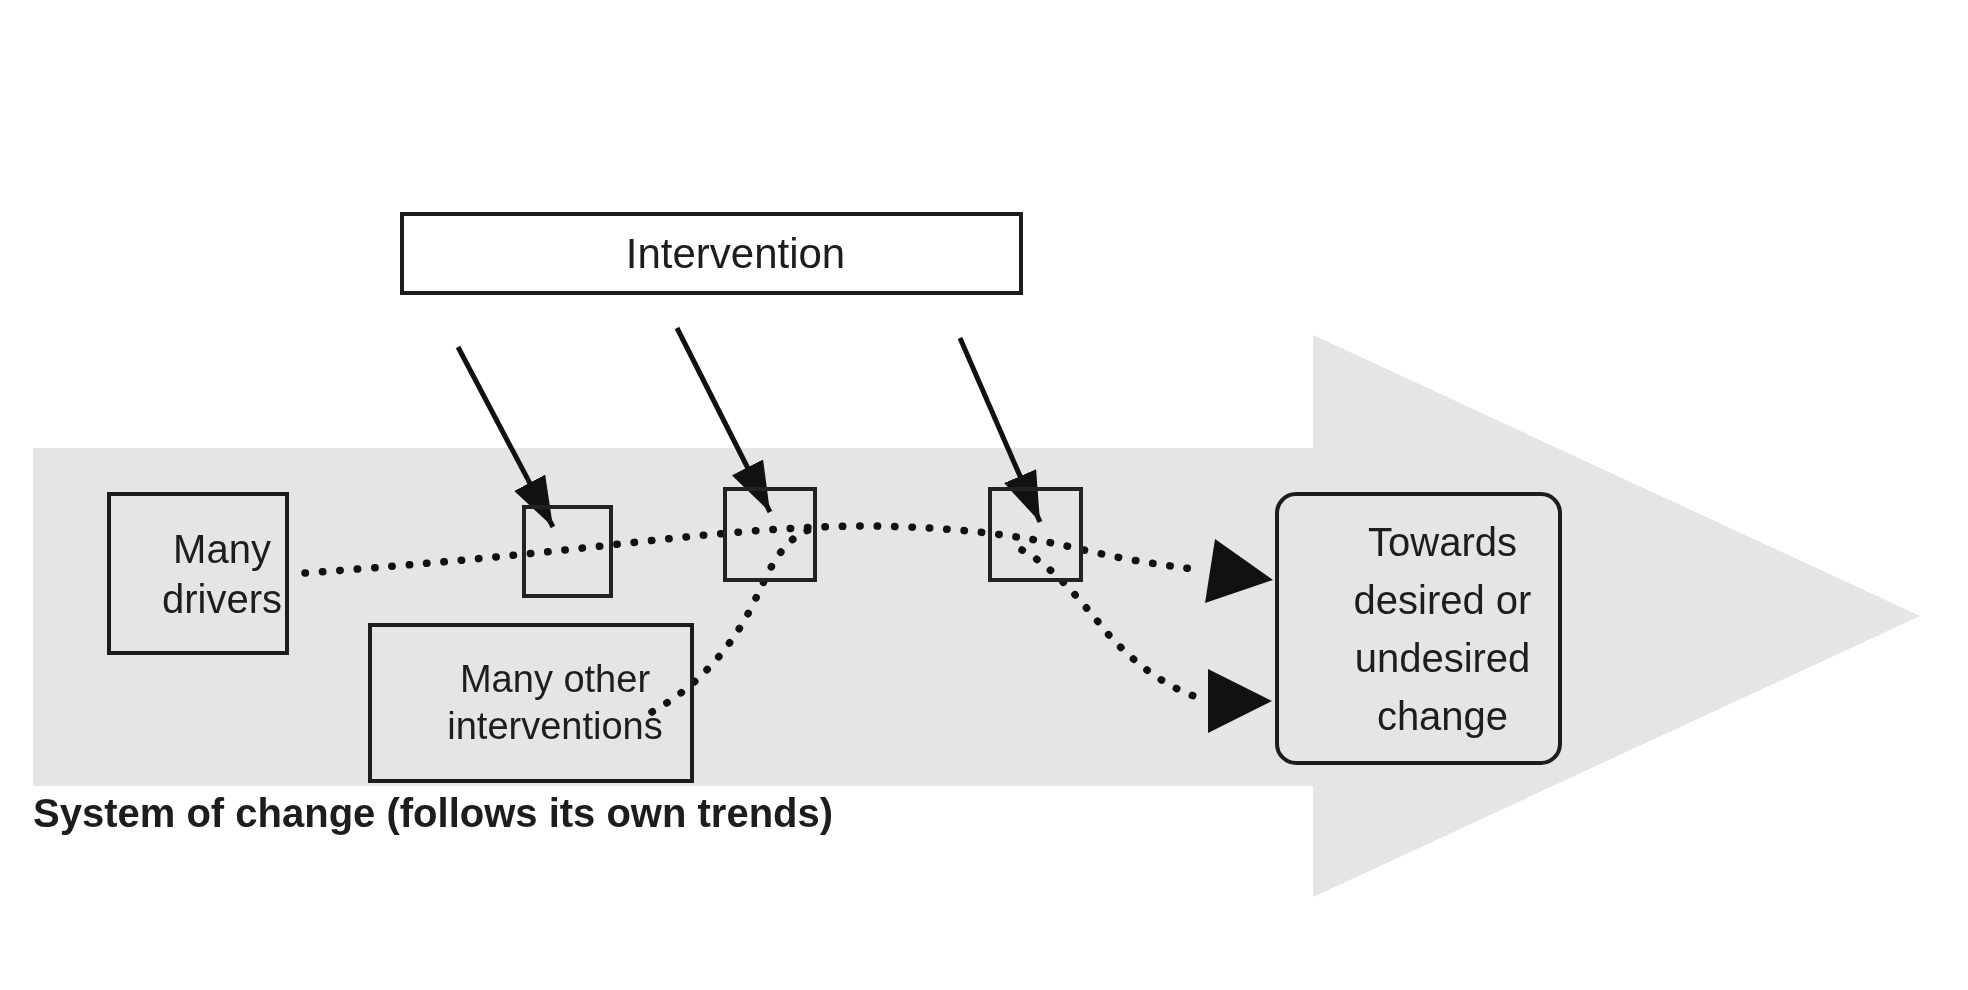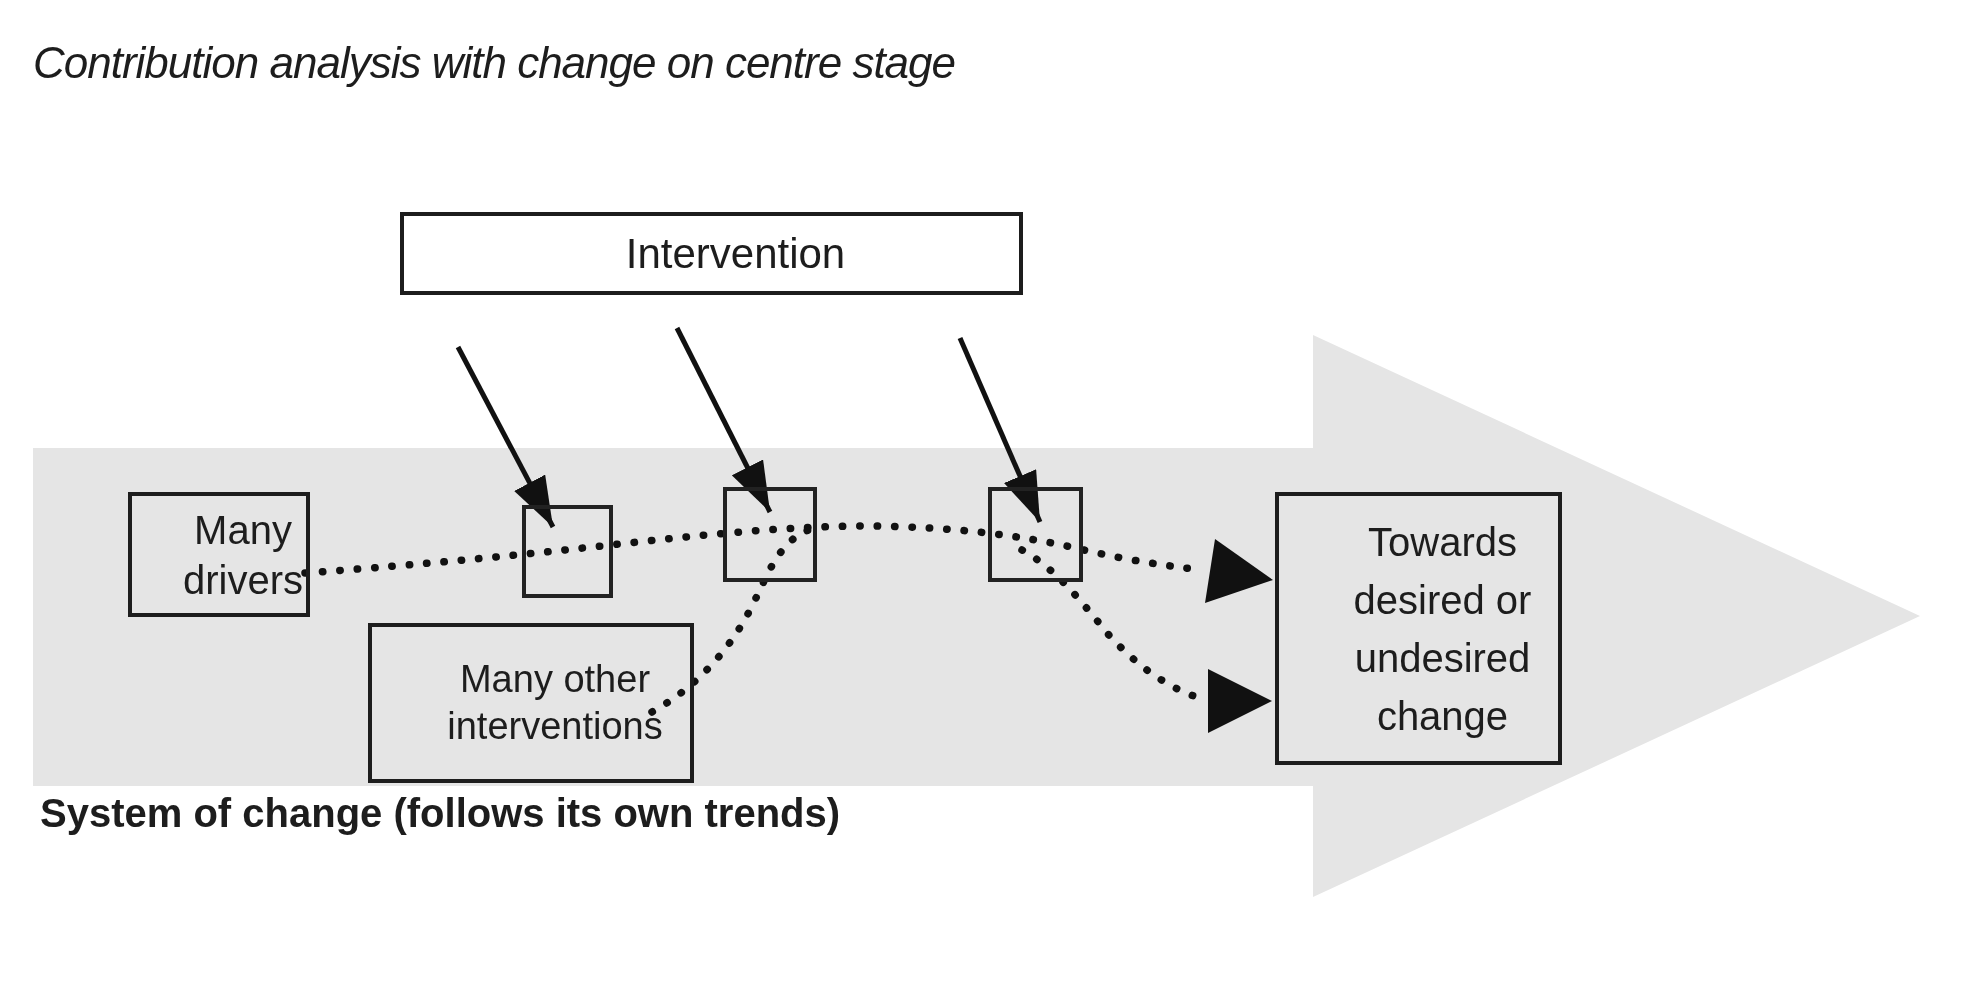--- a/index.html
+++ b/index.html
@@ -37,49 +37,50 @@
     background: transparent;
     padding-left: 48px;
   }
   .intervention-box {
     left: 400px; top: 212px;
     width: 623px; height: 83px;
     background: #ffffff;
     font-size: 42px;
   }
   .many-drivers-box {
-    left: 128px; top: 492px;
-    width: 182px; height: 125px;
+    left: 107px; top: 492px;
+    width: 182px; height: 163px;
     font-size: 40px;
     line-height: 1.25;
   }
   .many-other-box {
     left: 368px; top: 623px;
     width: 326px; height: 160px;
     font-size: 38px;
     line-height: 1.25;
   }
   .towards-box {
     left: 1275px; top: 492px;
     width: 287px; height: 273px;
     font-size: 40px;
     line-height: 1.45;
+    border-radius: 21px;
   }
   .small-square {
     position: absolute;
     box-sizing: border-box;
     border: 4px solid #222222;
     background: transparent;
   }
   .square-1 { left: 522px; top: 505px; width: 91px; height: 93px; }
   .square-2 { left: 723px; top: 487px; width: 94px; height: 95px; }
   .square-3 { left: 988px; top: 487px; width: 95px; height: 95px; }
   .system-label {
     position: absolute;
-    left: 40px; top: 791px;
+    left: 33px; top: 791px;
     font-size: 40px;
     font-weight: bold;
     white-space: nowrap;
   }
 </style>
 </head>
 <body>
 
 <div class="canvas">
 
@@ -99,21 +100,20 @@
     <path d="M1022,550 C1055,568 1082,602 1108,634 C1135,664 1168,689 1203,699" fill="none" stroke="#111111" stroke-width="7.5" stroke-linecap="round" stroke-dasharray="0.4 17"></path>
 
     <polygon fill="#111111" points="1215,539 1273,580 1205,603"></polygon>
     <polygon fill="#111111" points="1208,669 1272,701 1208,733"></polygon>
 
     <line x1="458" y1="347" x2="553" y2="527" stroke="#111111" stroke-width="5" marker-end="url(#solidArrowHead)"></line>
     <line x1="677" y1="328" x2="770" y2="512" stroke="#111111" stroke-width="5" marker-end="url(#solidArrowHead)"></line>
     <line x1="960" y1="338" x2="1040" y2="522" stroke="#111111" stroke-width="5" marker-end="url(#solidArrowHead)"></line>
   </svg>
 
-  <div class="diagram-title">Contribution analysis with change on centre stage</div>
 
   <div class="box intervention-box">Intervention</div>
 
   <div class="box many-drivers-box">Many
 drivers</div>
 
   <div class="box many-other-box">Many other
 interventions</div>
 
   <div class="box towards-box">Towards

